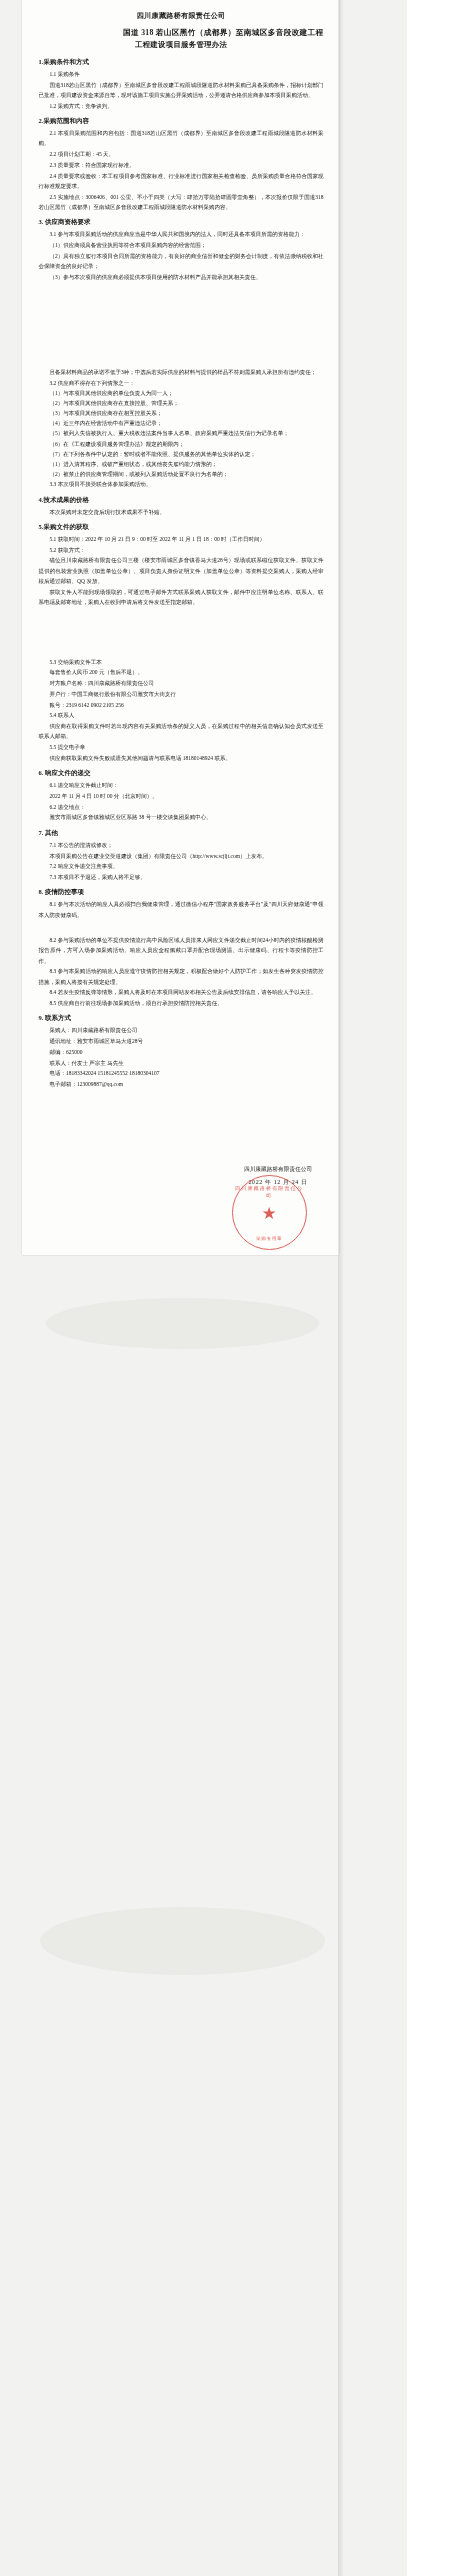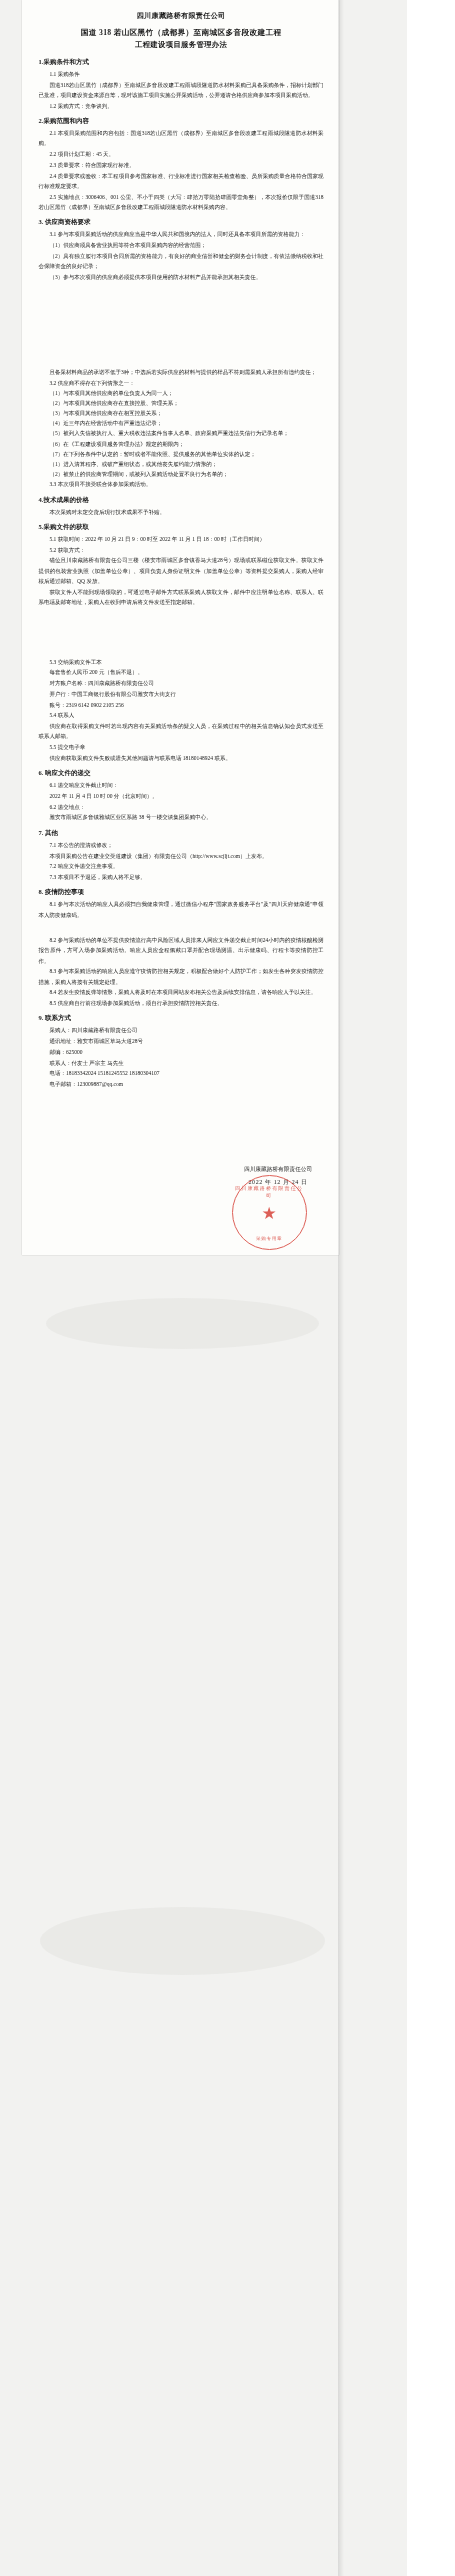--- a/index.html
+++ b/index.html
@@ -38,21 +38,21 @@
     background: linear-gradient(to right, rgba(0,0,0,0.10), rgba(0,0,0,0));
   }
   .hdr-company {
     text-align: center;
     font-size: 7.1px;
     font-weight: bold;
     letter-spacing: 0.3px;
     margin: 1.1px 0 4.6px 0;
   }
   .hdr-title {
-    text-align: center;
+    text-align: right;
     font-size: 7.7px;
     font-weight: bold;
     letter-spacing: 0.3px;
     line-height: 1.7;
   }
   .hdr-title2 {
     text-align: center;
     font-size: 7.4px;
     font-weight: bold;
     letter-spacing: 0.3px;

